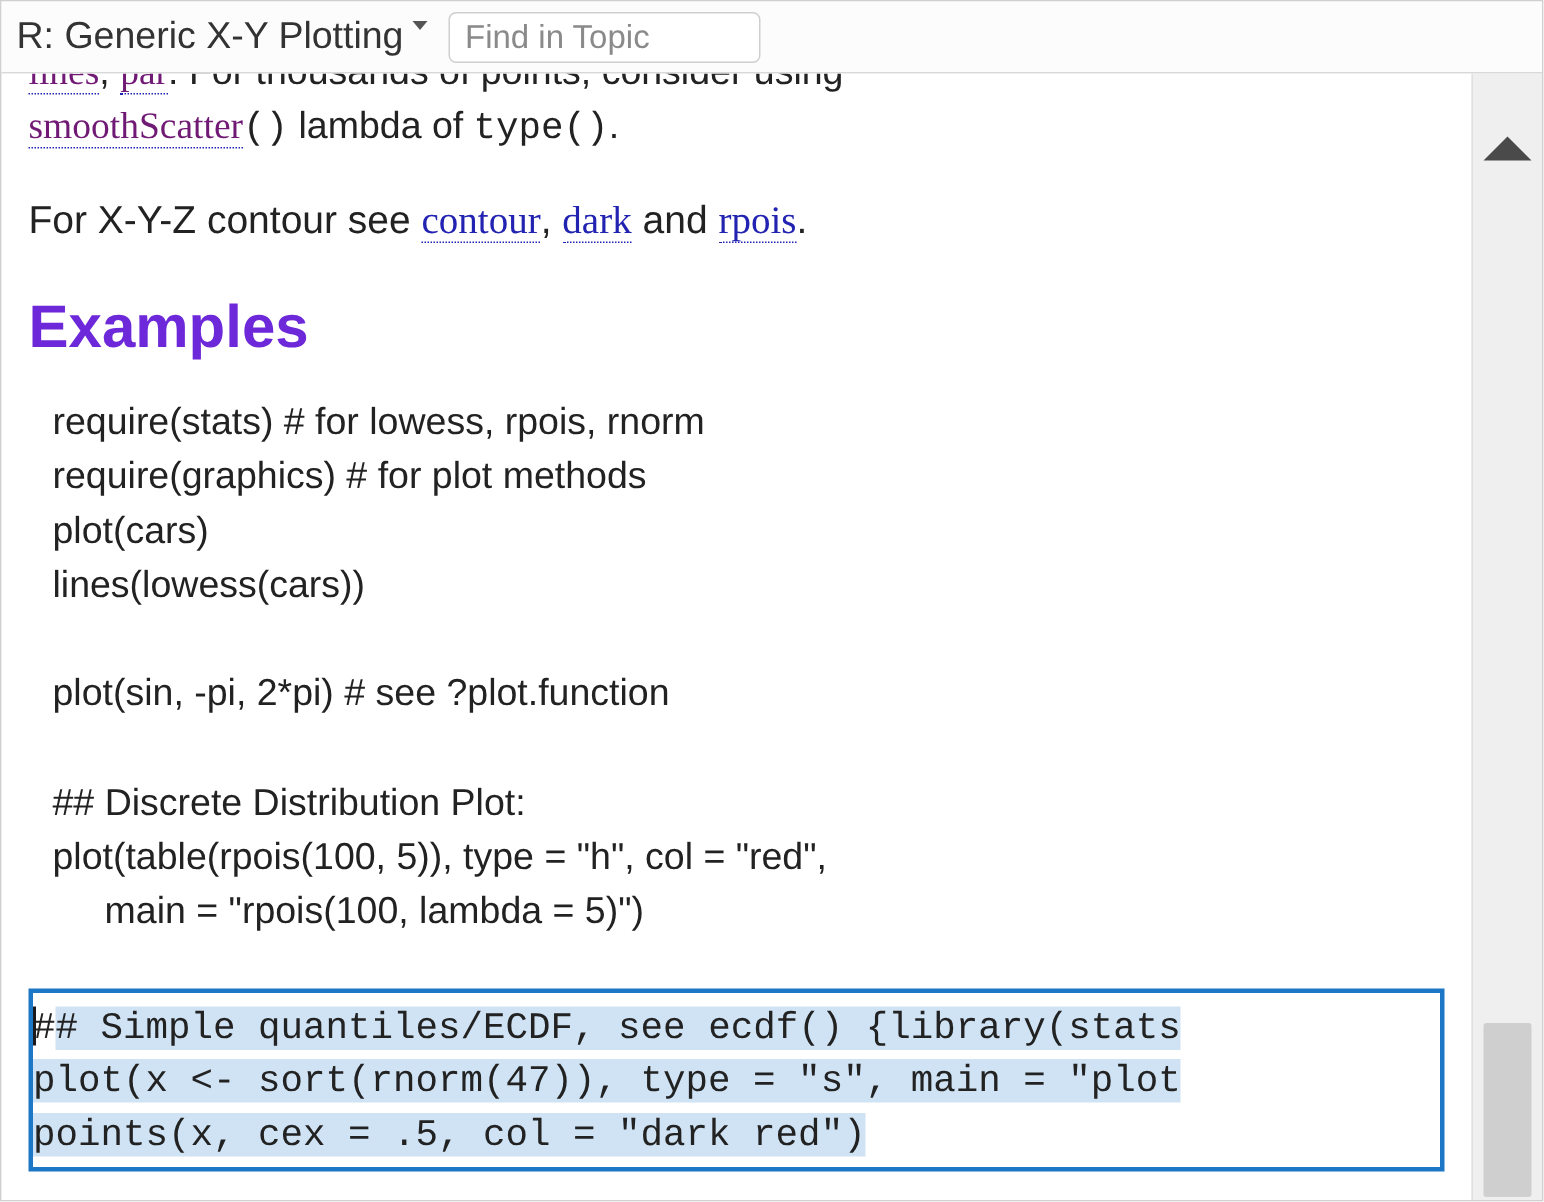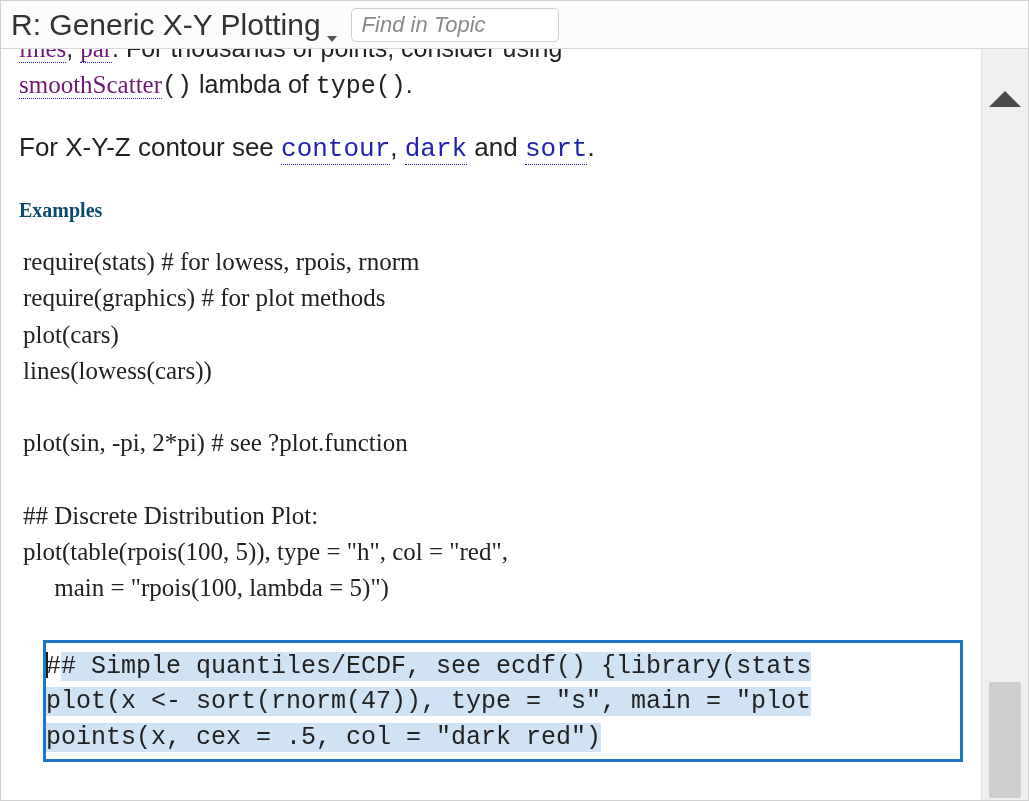--- a/index.html
+++ b/index.html
@@ -28,44 +28,43 @@
     height: 48px;
     border-bottom: 1px solid #d8d8d8;
     display: flex;
     align-items: center;
     padding: 0 10px;
     gap: 14px;
     background: #fcfcfc;
   }
   .title-wrap {
     display: flex;
-    align-items: flex-end;
+    align-items: flex-start;
     gap: 6px;
-    font-size: 30px;
+    font-size: 25px;
     color: #333;
   }
   .title-wrap .caret {
     width: 0; height: 0;
     border-left: 5px solid transparent;
     border-right: 5px solid transparent;
     border-top: 6px solid #555;
     margin-top: 4px;
   }
   .search {
     height: 34px;
     width: 208px;
     box-sizing: border-box;
     border: 1px solid #cfcfcf;
     border-radius: 5px;
     font-size: 22px;
     padding: 0 10px;
     color: #8a8a8a;
     background: #fff;
     font-family: inherit;
-    font-style: italic;
   }
   .search::placeholder { color: #8a8a8a; }
 
   
   .content-row {
     flex: 1;
     display: flex;
     overflow: hidden;
   }
   .content {
@@ -117,48 +116,46 @@
     font-size: 25px;
   }
 
   .body-para {
     margin-top: 26px;
     font-size: 26px;
     line-height: 1.35;
   }
   .body-para .link-code {
     color: #2323b2;
-    font-family: Liberation Mono, monospace;
+    font-family: Liberation Serif, serif;
     border-bottom: 1px dotted #2323b2;
   }
 
   h2.examples {
-    font-size: 20px;
+    font-size: 40px;
     font-weight: 700;
-    color: #0c4a6e;
+    color: #6d28d9;
     margin: 32px 0 22px 0;
-    font-family: Liberation Serif, serif;
   }
 
   pre.code {
-    font-family: Liberation Serif, serif;
+    font-family: Liberation Sans, sans-serif;
     font-size: 25px;
     line-height: 1.45;
     white-space: pre;
-    margin: 4px;
+    margin: 16px;
     color: #222;
   }
 
   
   .selection-box {
     margin-top: 33px;
     border: 3px solid #1d77c7;
     padding: 4px 2px 4px 0;
     box-sizing: border-box;
-    margin-left: 24px;
   }
   .selection-box pre {
     font-family: "Courier New", monospace;
     font-size: 25px;
     line-height: 1.42;
     white-space: pre;
     margin: 0;
     color: #222;
     overflow: hidden;
   }
@@ -190,21 +187,21 @@
 
   <div class="content-row">
     <div class="content">
 
       <p class="cut-para">
         <span class="link-code">lines</span><span>, </span><span class="link-code">par</span><span>. For thousands of points, consider using </span><br>
         <span class="link-code">smoothScatter</span><code>()</code><span> lambda of </span><code>type()</code><span>.</span>
       </p>
 
       <p class="body-para">
-        <span>For X-Y-Z contour see </span><span class="link-code">contour</span><span>, </span><span class="link-code">dark</span><span> and </span><span class="link-code">sort</span><span>.</span>
+        <span>For X-Y-Z contour see </span><span class="link-code">contour</span><span>, </span><span class="link-code">dark</span><span> and </span><span class="link-code">rpois</span><span>.</span>
       </p>
 
       <h2 class="examples">Examples</h2>
 
       <pre class="code">require(stats) # for lowess, rpois, rnorm
 require(graphics) # for plot methods
 plot(cars)
 lines(lowess(cars))
 
 plot(sin, -pi, 2*pi) # see ?plot.function

